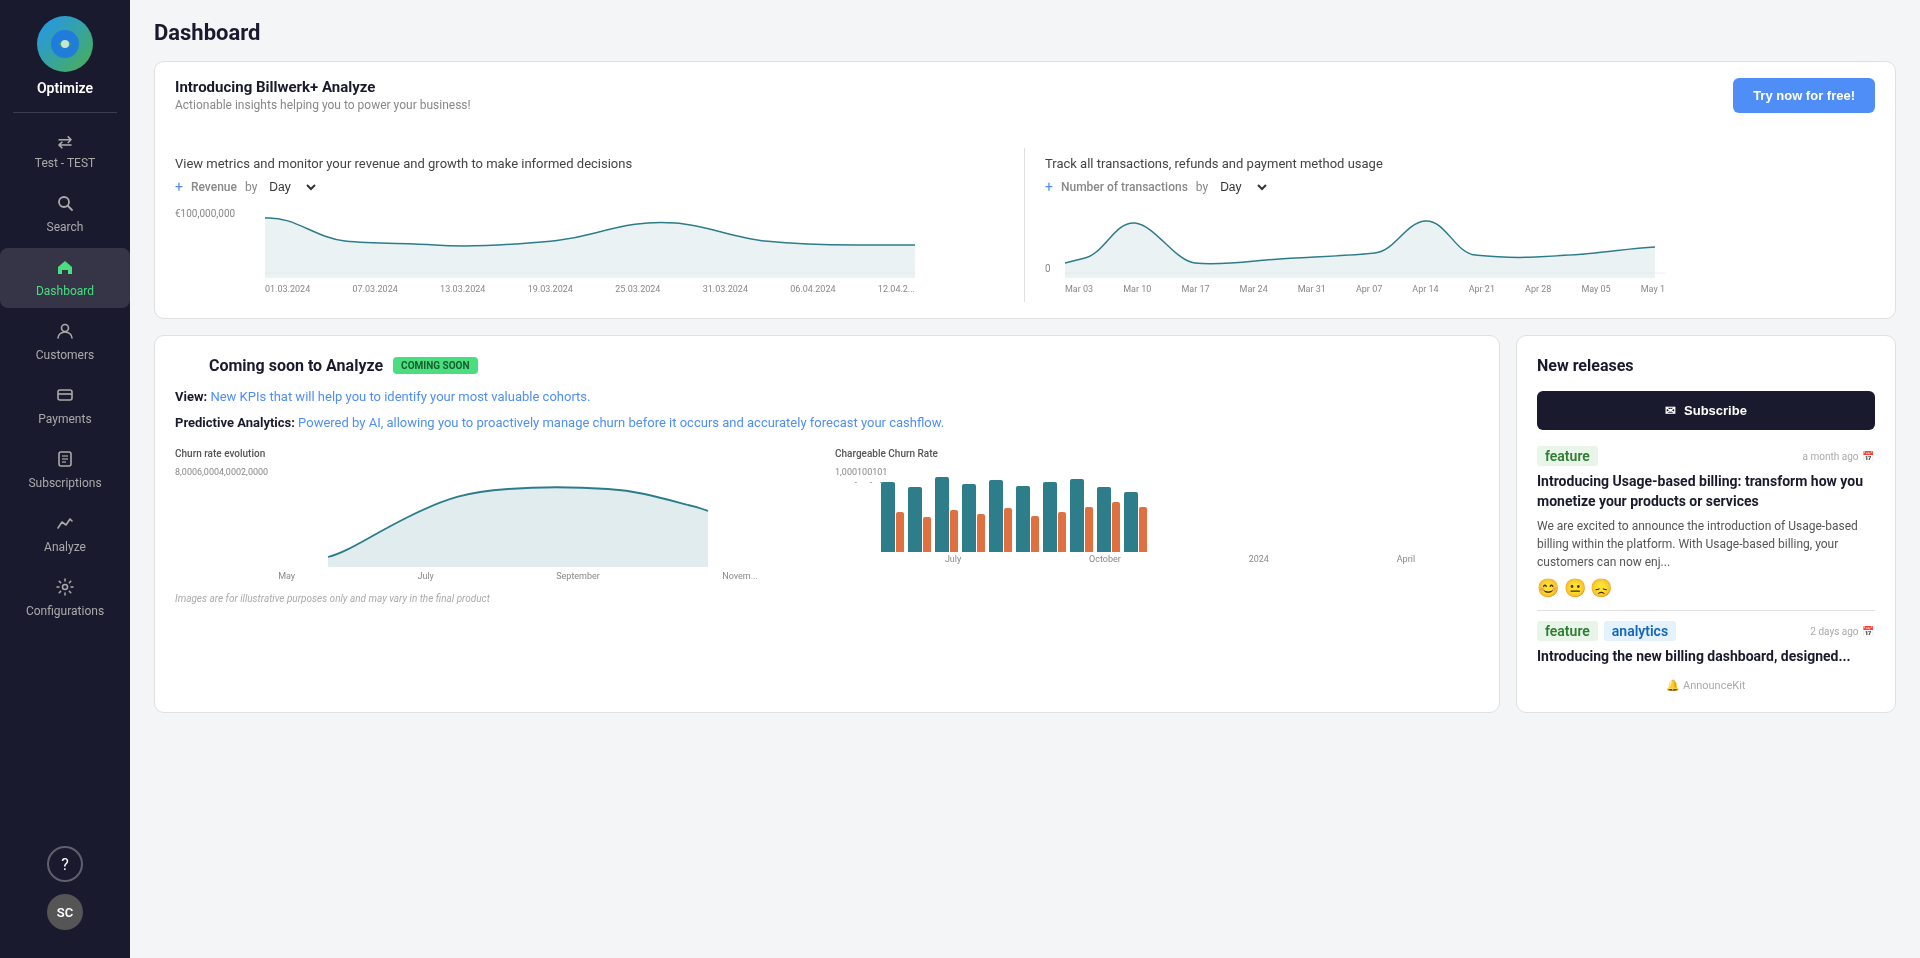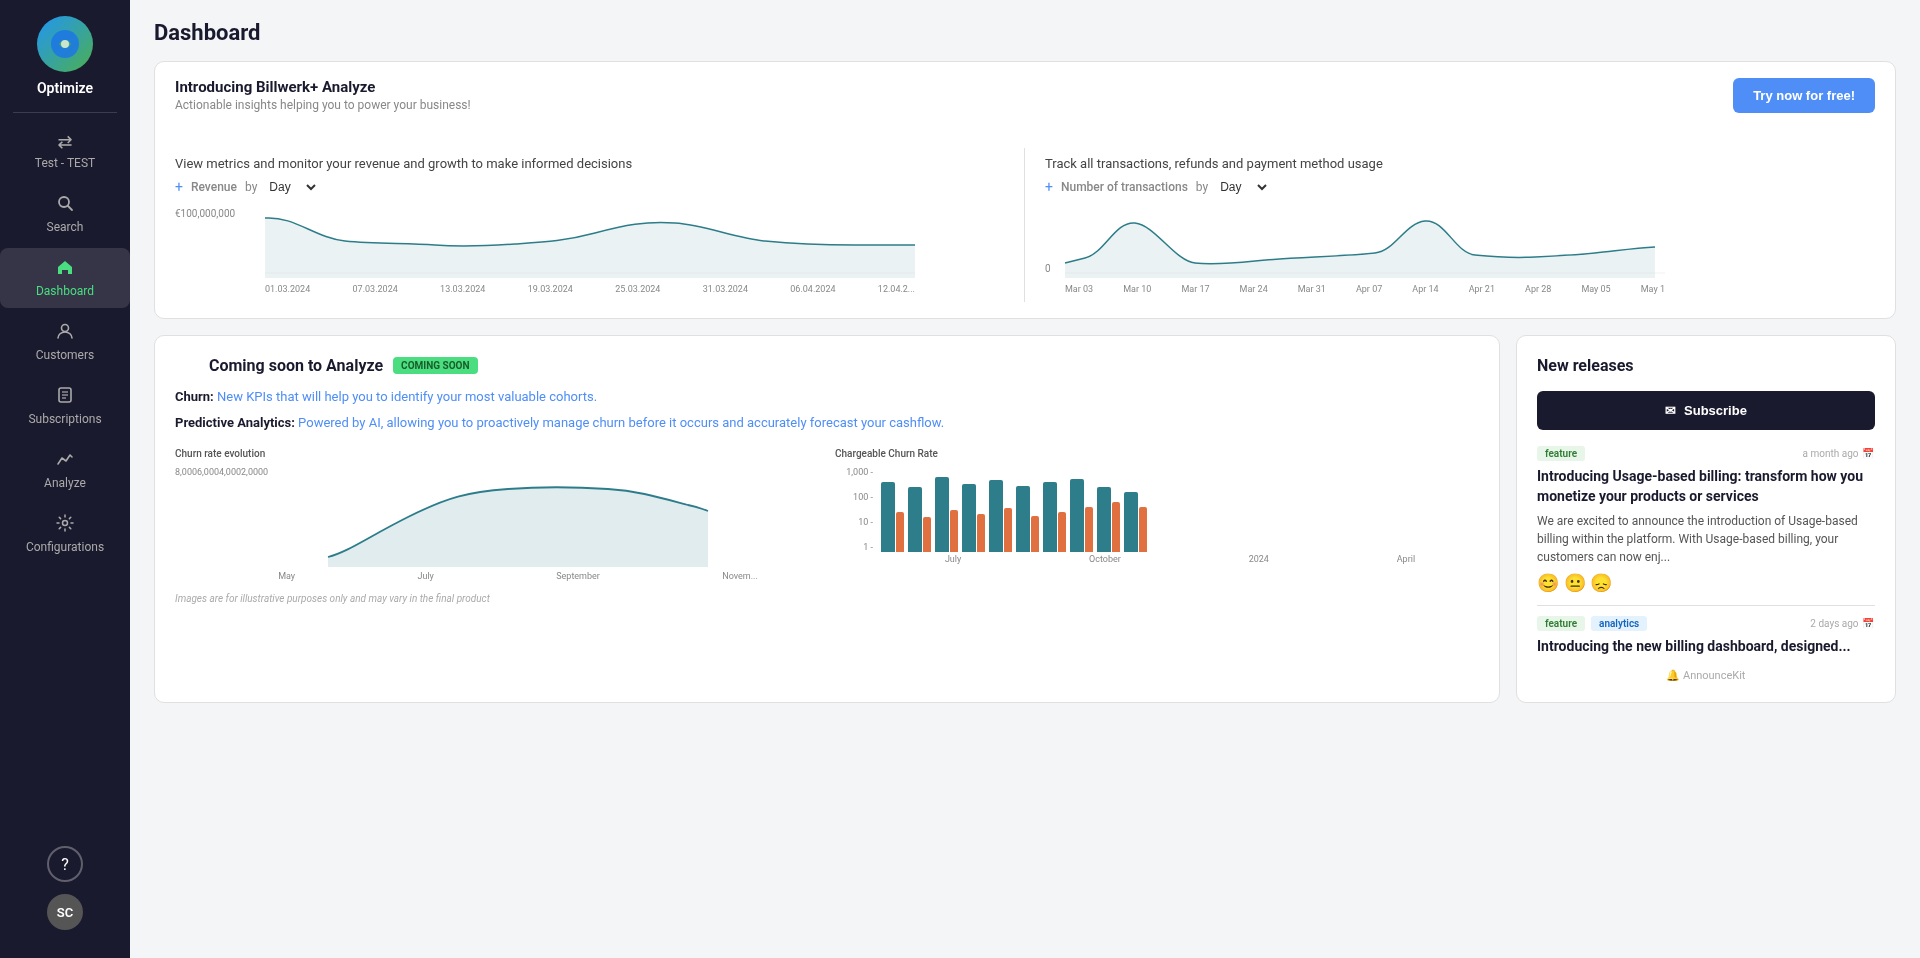--- a/index.html
+++ b/index.html
@@ -157,21 +157,21 @@
       display: flex; align-items: center; justify-content: center; gap: 8px;
       margin-bottom: 16px;
     }
     .release-item { margin-bottom: 12px; }
     .release-meta {
       display: flex; align-items: center; justify-content: space-between;
       margin-bottom: 6px;
     }
     .release-tags { display: flex; gap: 6px; }
     .tag {
-      font-size: 10px; font-weight: 600; padding: 2px 8px; border-radius: 3px;
+      font-size: 14px; font-weight: 600; padding: 2px 8px; border-radius: 3px;
       text-transform: lowercase;
     }
     .tag.feature { background: #e8f5e9; color: #2e7d32; }
     .tag.analytics { background: #e3f2fd; color: #1565c0; }
     .release-time { font-size: 10px; color: #aaa; display: flex; align-items: center; gap: 4px; }
     .release-article-title { font-size: 14px; font-weight: 700; color: #1a1a2e; line-height: 1.4; margin-bottom: 6px; }
     .release-excerpt { font-size: 12px; color: #555; line-height: 1.5; }
     .emoji-row { font-size: 18px; margin-top: 6px; }
     .announcekit { text-align: center; font-size: 11px; color: #aaa; margin-top: 8px; }
 
@@ -219,20 +219,29 @@
   <div class="sidebar-item">
     <span class="icon">
       <svg width="18" height="18" viewBox="0 0 18 18" fill="none">
         <circle cx="9" cy="6" r="3.5" stroke="#aaa" stroke-width="1.6"></circle>
         <path d="M2 16c0-3.3 3.1-6 7-6s7 2.7 7 6" stroke="#aaa" stroke-width="1.6" stroke-linecap="round"></path>
       </svg>
     </span>
     <span>Customers</span>
   </div>
 
+  <div class="sidebar-item">
+    <span class="icon">
+      <svg width="18" height="18" viewBox="0 0 18 18" fill="none">
+        <rect x="2" y="4" width="14" height="10" rx="2" stroke="#aaa" stroke-width="1.6"></rect>
+        <line x1="2" y1="8" x2="16" y2="8" stroke="#aaa" stroke-width="1.6"></line>
+      </svg>
+    </span>
+    <span>Payments</span>
+  </div>
 
   <div class="sidebar-item">
     <span class="icon">
       <svg width="18" height="18" viewBox="0 0 18 18" fill="none">
         <rect x="3" y="2" width="12" height="14" rx="2" stroke="#aaa" stroke-width="1.6"></rect>
         <line x1="6" y1="6" x2="12" y2="6" stroke="#aaa" stroke-width="1.2"></line>
         <line x1="6" y1="9" x2="12" y2="9" stroke="#aaa" stroke-width="1.2"></line>
         <line x1="6" y1="12" x2="10" y2="12" stroke="#aaa" stroke-width="1.2"></line>
       </svg>
     </span>
@@ -351,21 +360,21 @@
 
   <div class="bottom-grid">
 
     <div class="coming-soon-card">
       <div class="coming-soon-header">
         <span class="coming-soon-title">Coming soon to Analyze</span>
         <span class="coming-soon-badge">COMING SOON</span>
       </div>
 
       <p class="feature-text">
-        <strong>Churn:</strong>
+        <strong>View:</strong>
         <a href="#">New KPIs that will help you to identify your most valuable cohorts.</a>
       </p>
       <p class="feature-text">
         <strong>Predictive Analytics:</strong>
         <a href="#">Powered by AI, allowing you to proactively manage churn before it occurs and accurately forecast your cashflow.</a>
       </p>
 
       <div class="preview-charts">
 
         <div>
@@ -389,21 +398,21 @@
                   <span>September</span>
                   <span>Novem...</span>
               </div>
             </div>
           </div>
         </div>
 
         <div>
           <div class="preview-chart-title">Chargeable Churn Rate</div>
           <div style="display:flex; gap:4px;">
-            <div style="display:flex;flex-direction:column;justify-content:space-between;height:85px;font-size:9px;color:#888;text-align:right;width:42px;padding-right:4px;">
+            <div style="display:flex;flex-direction:row;justify-content:space-between;height:85px;font-size:9px;color:#888;text-align:right;width:42px;padding-right:4px;">
               <span>1,000 -</span>
                 <span>100 -</span>
                 <span>10 -</span>
                 <span>1 -</span>
             </div>
 
             <div style="flex:1;display:flex;flex-direction:column;">
               <div style="display:flex;align-items:flex-end;gap:4px;height:85px;overflow:hidden;">
 
                 <div class="bar-group">

